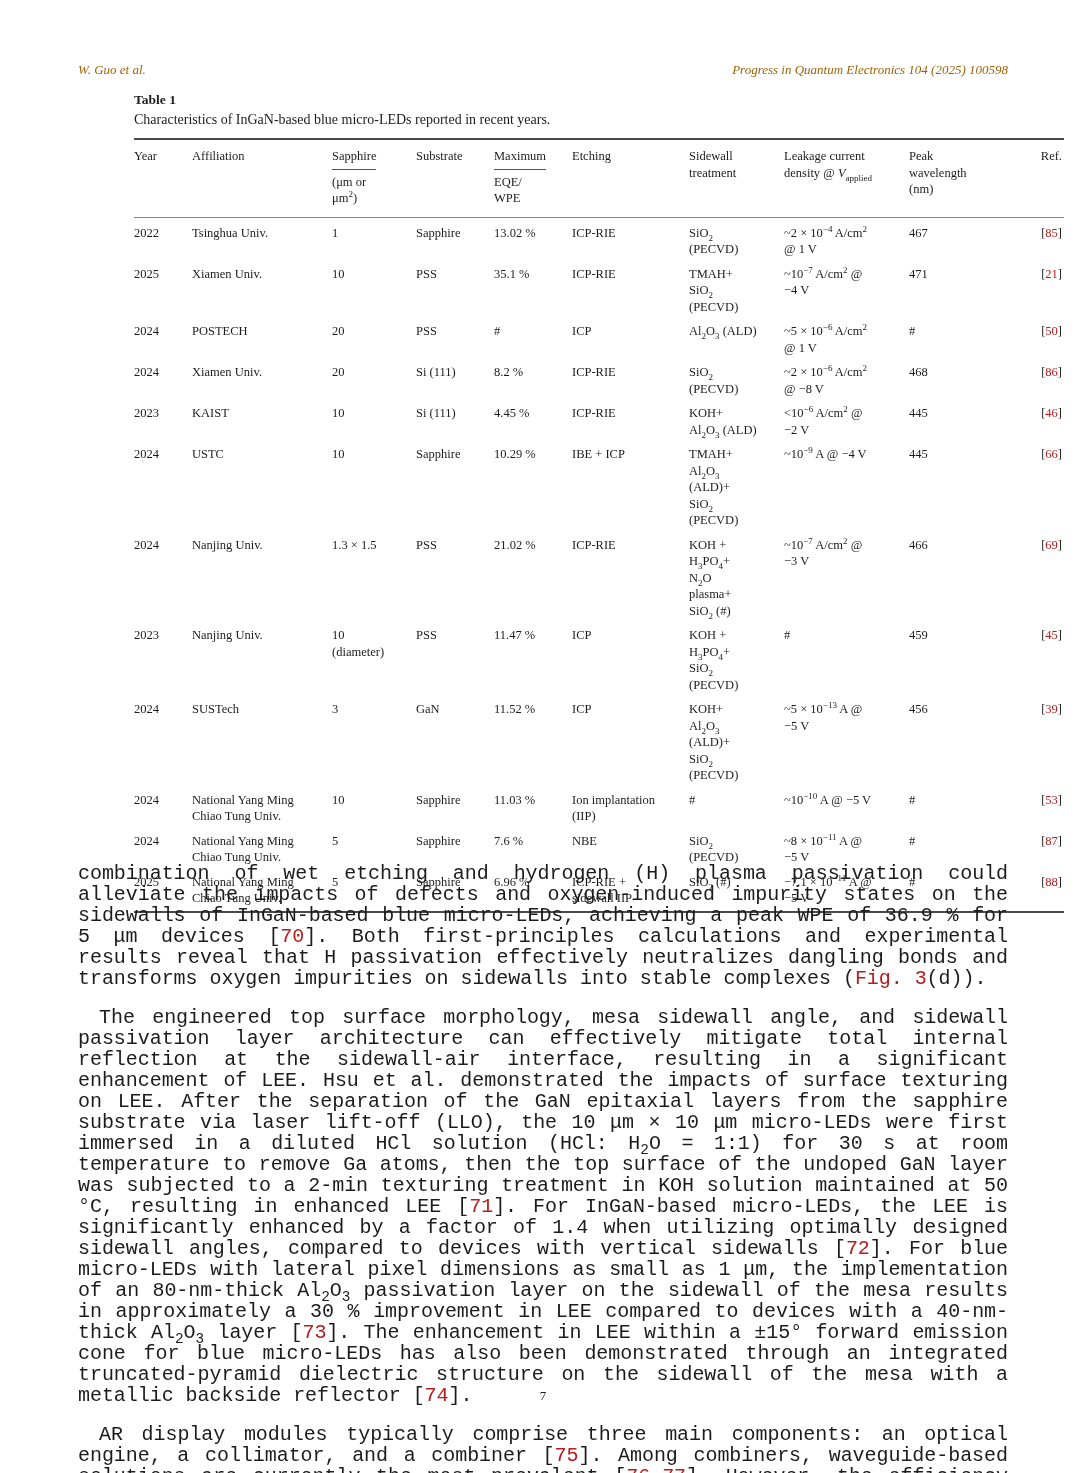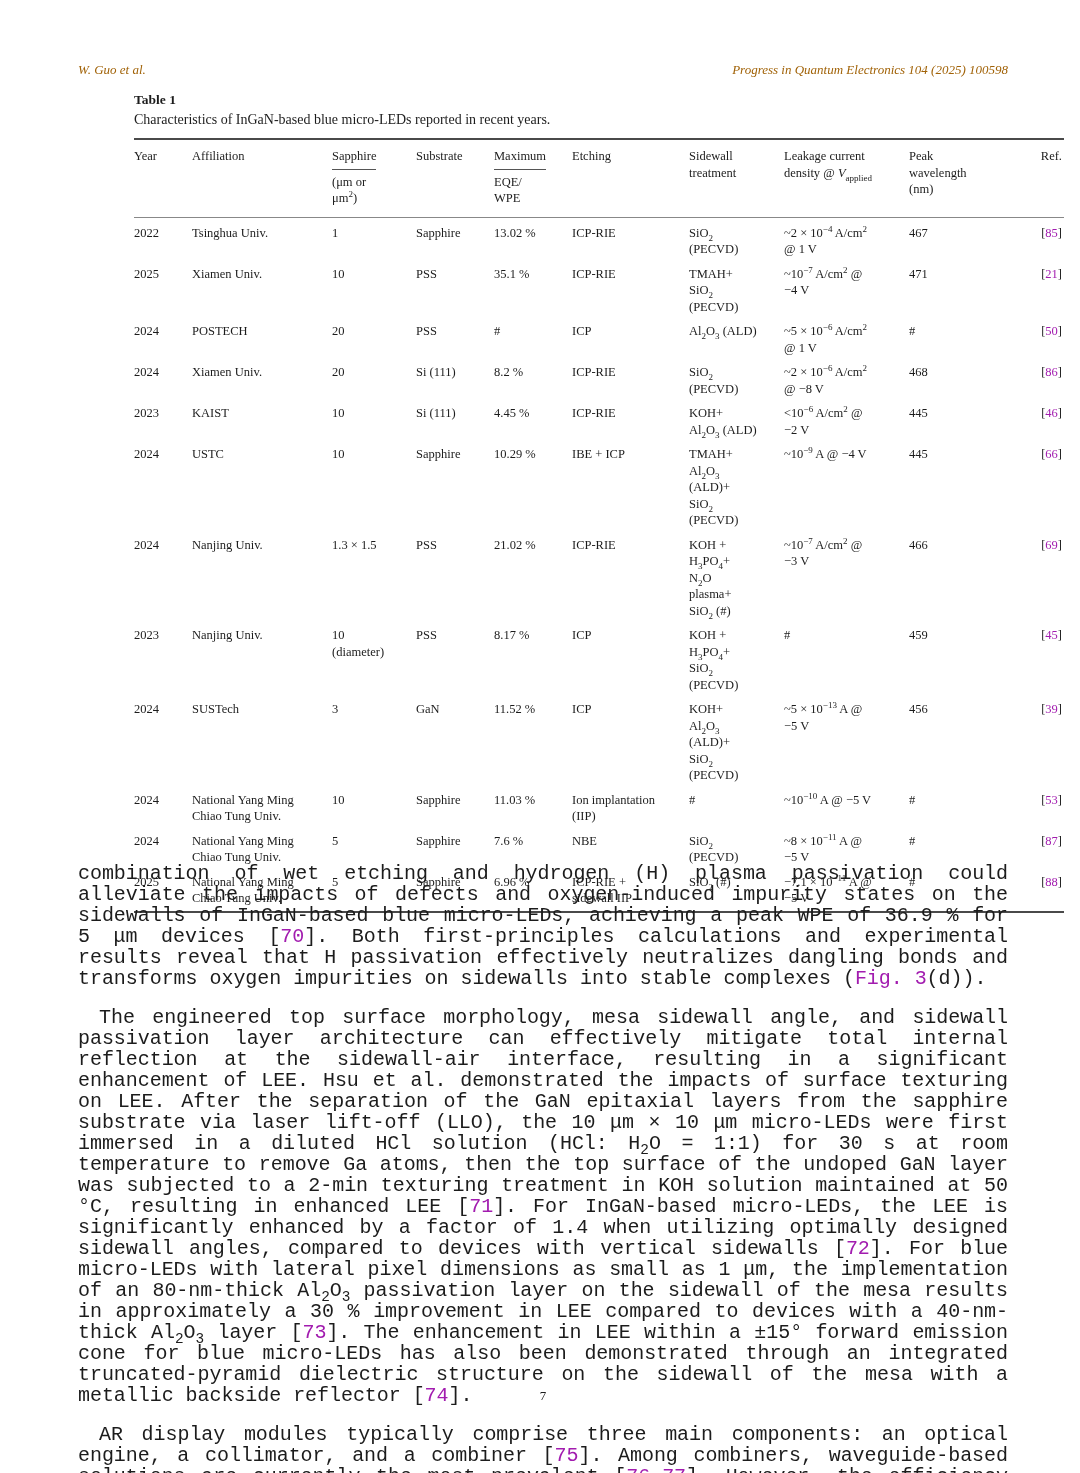--- a/index.html
+++ b/index.html
@@ -39,21 +39,21 @@
     text-align:right; padding-right:2px;
   }
   table.data-table tbody tr:first-child td { padding-top:7px; }
   .hrule {
     display:inline-block; border-bottom:1px solid #555;
     padding-bottom:4px; margin-bottom:4px;
   }
   sub, sup { line-height:0; font-size:72%; }
   i.var { font-style:italic; }
 
-  .ref { color:#a21caf; cursor:pointer; }
+  .ref { color:#b91c1c; cursor:pointer; }
 
   
   .body-text { position:absolute; top:863px; left:0; width:100%; }
   p.para {
     font-size:20px; line-height:21px; text-align:justify;
     letter-spacing:-0.05px;
     font-family:Liberation Mono, monospace;
   }
   p.para.indent { text-indent:21px; }
   .section-heading {
@@ -192,21 +192,21 @@
             <td>KOH +<br>H<sub>3</sub>PO<sub>4</sub>+<br>N<sub>2</sub>O<br>plasma+<br>SiO<sub>2</sub> (#)</td>
             <td>~10<sup>−7</sup> A/cm<sup>2</sup> @<br>−3 V</td>
             <td>466</td>
             <td>[<span class="ref">69</span>]</td>
           </tr>
           <tr>
             <td>2023</td>
             <td>Nanjing Univ.</td>
             <td>10<br>(diameter)</td>
             <td>PSS</td>
-            <td>8.17 %</td>
+            <td>11.47 %</td>
             <td>ICP</td>
             <td>KOH +<br>H<sub>3</sub>PO<sub>4</sub>+<br>SiO<sub>2</sub><br>(PECVD)</td>
             <td>#</td>
             <td>459</td>
             <td>[<span class="ref">45</span>]</td>
           </tr>
           <tr>
             <td>2024</td>
             <td>SUSTech</td>
             <td>3</td>

